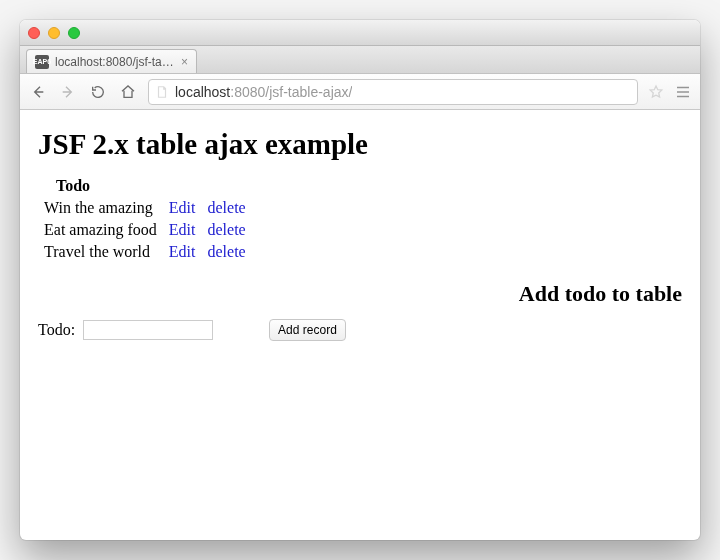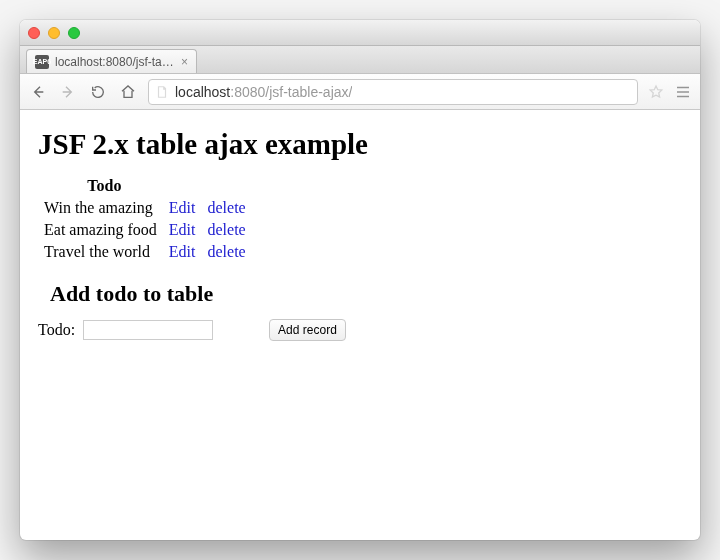--- a/index.html
+++ b/index.html
@@ -42,23 +42,23 @@
       flex:1; height:26px; border:1px solid #c9c9c9; border-radius:4px; background:#fff;
       display:flex; align-items:center; padding:0 6px; gap:6px;
     }
     .urlbar .page-icon { width:14px; height:14px; opacity:.35; }
     .url-text { font-size:14px; color:#999; white-space:nowrap; overflow:hidden; }
     .url-text .host { color:#333; }
     .star { width:16px; height:16px; opacity:.35; }
     .menu { width:18px; height:18px; opacity:.6; }
     .content { flex:1; padding:12px 18px; overflow:auto; }
     h1 { font-family:"Times New Roman",serif; font-weight:bold; font-size:29px; margin:6px 0 14px; color:#000; }
-    h2 { font-family:"Times New Roman",serif; font-weight:bold; font-size:22px; margin:18px 12px 12px; }
+    h2 { font-family:"Times New Roman",serif; font-weight:bold; font-size:22px; margin:18px 0 12px;text-align:right; }
     table { border-collapse:collapse; font-family:"Times New Roman",serif; font-size:16px; }
-    th { text-align:center; font-weight:bold; padding:2px 10px 2px 18px; }
+    th { text-align:left; font-weight:bold; padding:2px 10px 2px 18px; }
     td { padding:2px 6px; }
     .lnk { color:#2020d0; cursor:pointer; }
     .form-row { font-family:"Times New Roman",serif; font-size:16px; display:flex; align-items:center; gap:8px; }
     input[type=text]{ height:20px; border:1px solid #ccc; width:130px; font-size:13px; }
     button.add {
       font-family:Helvetica,Arial,sans-serif; font-size:12px; background:linear-gradient(#fdfdfd,#efefef);
       border:1px solid #c7c7c7; border-radius:4px; padding:3px 8px; cursor:pointer;margin-left:48px;
     }
   </style>
 </head>

